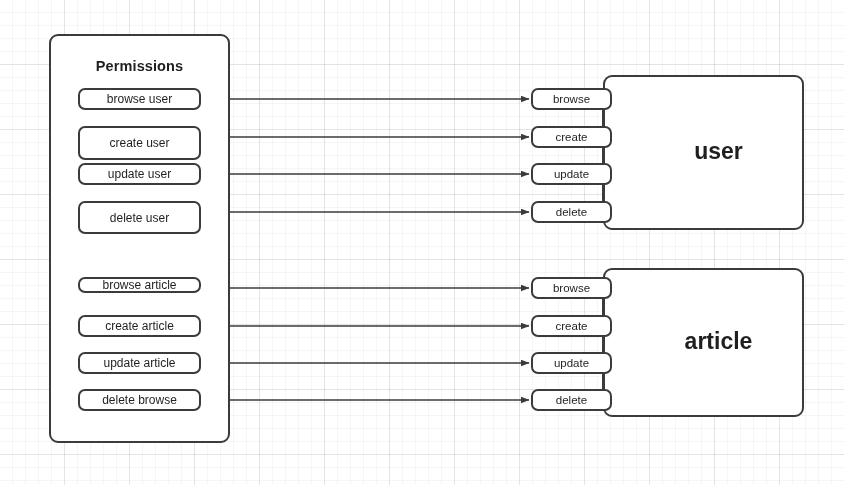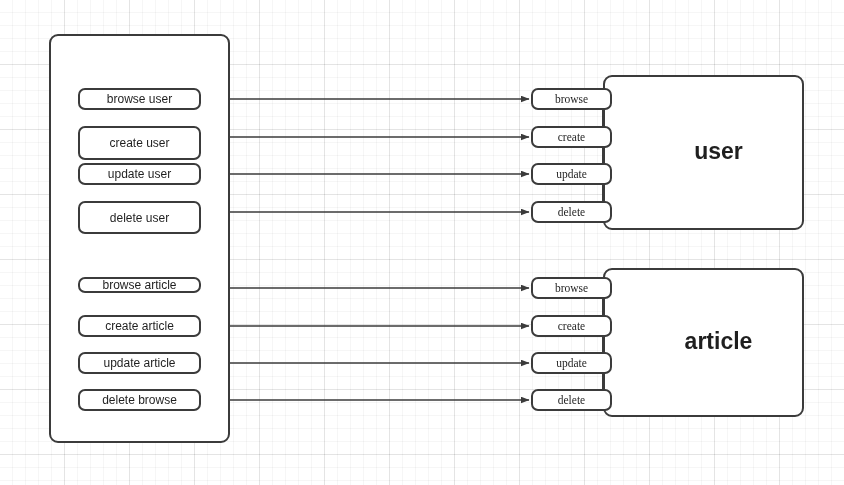--- a/index.html
+++ b/index.html
@@ -86,21 +86,20 @@
     border: 2px solid #3b3b3b;
     border-radius: 7px;
     background: #ffffff;
     font-size: 11.5px;
     color: #1f1f1f;
     display: flex;
     align-items: center;
     justify-content: center;
     white-space: nowrap;
     z-index: 5;
-    font-family: Liberation Serif, serif;
   }
 </style>
 </head>
 <body>
 
 <div id="canvas">
 
   <svg id="edges" viewBox="0 0 844 485" width="844" height="485">
     <defs>
       <marker id="arrowhead" markerWidth="9" markerHeight="7" refX="8.5" refY="3.5" orient="auto" markerUnits="userSpaceOnUse">
@@ -117,20 +116,21 @@
         <line x1="201" y1="363" x2="529" y2="363" stroke="#3b3b3b" stroke-width="1.5" marker-end="url(#arrowhead)"></line>
         <line x1="201" y1="400" x2="529" y2="400" stroke="#3b3b3b" stroke-width="1.5" marker-end="url(#arrowhead)"></line>
       </g>
     <g id="spine-lines">
         <line x1="603" y1="99" x2="603" y2="212" stroke="#3b3b3b" stroke-width="2"></line>
         <line x1="603" y1="288" x2="603" y2="400" stroke="#3b3b3b" stroke-width="2"></line>
       </g>
   </svg>
 
   <div class="group-box" id="permissions-group" style="left: 49px; top: 34px; width: 181px; height: 409px;"></div>
+  <div class="group-title" id="permissions-title" style="left: 49px; top: 58px; width: 181px;">Permissions</div>
 
   <div id="permission-items">
       <div class="perm-box" style="left: 78px; top: 88px; width: 123px; height: 22px;">browse user</div>
       <div class="perm-box" style="left: 78px; top: 126px; width: 123px; height: 34px;">create user</div>
       <div class="perm-box" style="left: 78px; top: 163px; width: 123px; height: 22px;">update user</div>
       <div class="perm-box" style="left: 78px; top: 201px; width: 123px; height: 33px;">delete user</div>
       <div class="perm-box" style="left: 78px; top: 277px; width: 123px; height: 16px;">browse article</div>
       <div class="perm-box" style="left: 78px; top: 315px; width: 123px; height: 22px;">create article</div>
       <div class="perm-box" style="left: 78px; top: 352px; width: 123px; height: 22px;">update article</div>
       <div class="perm-box" style="left: 78px; top: 389px; width: 123px; height: 22px;">delete browse</div>

